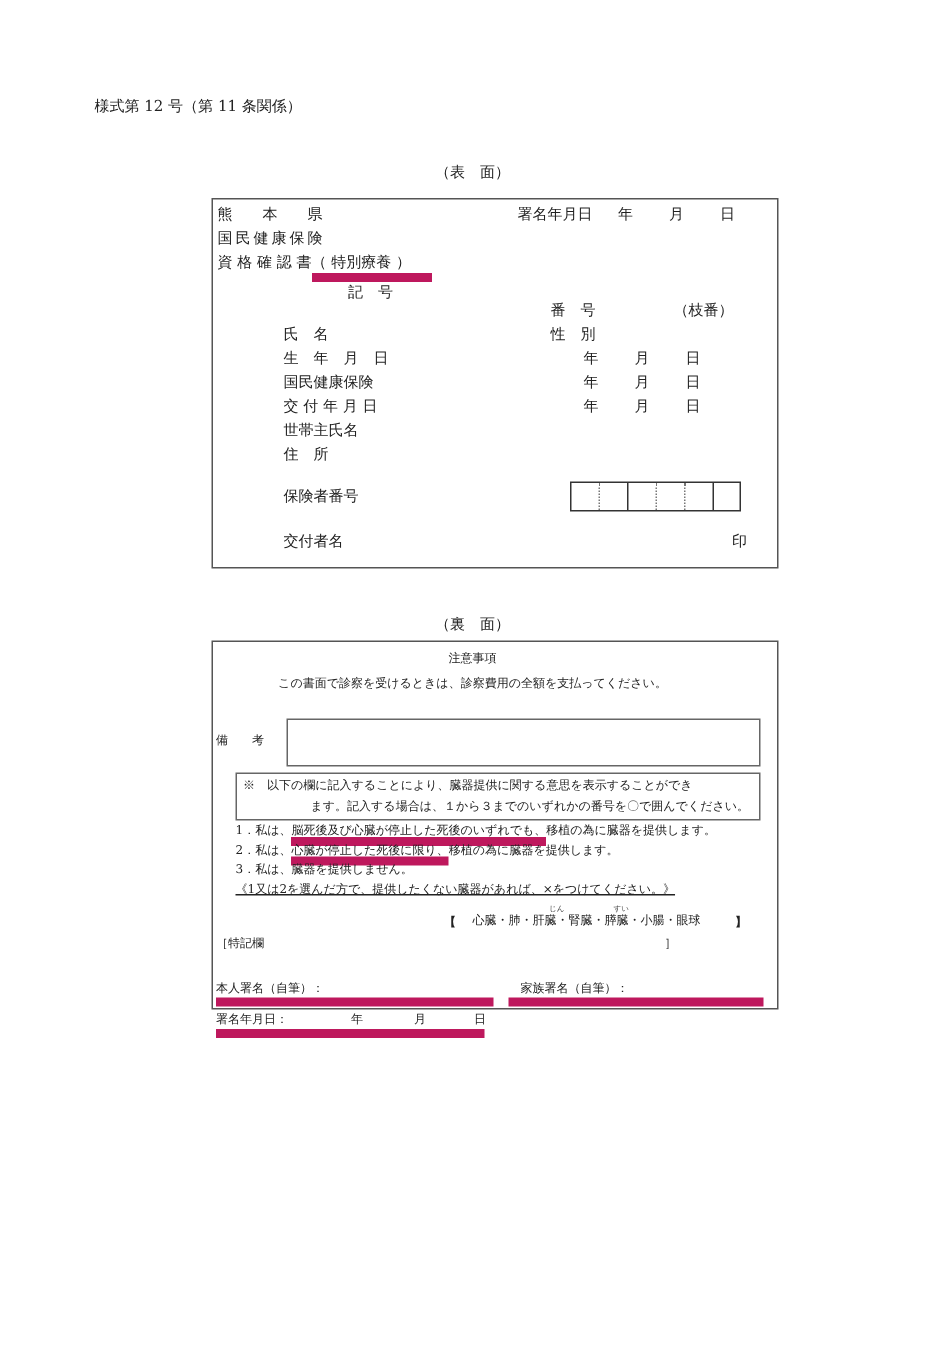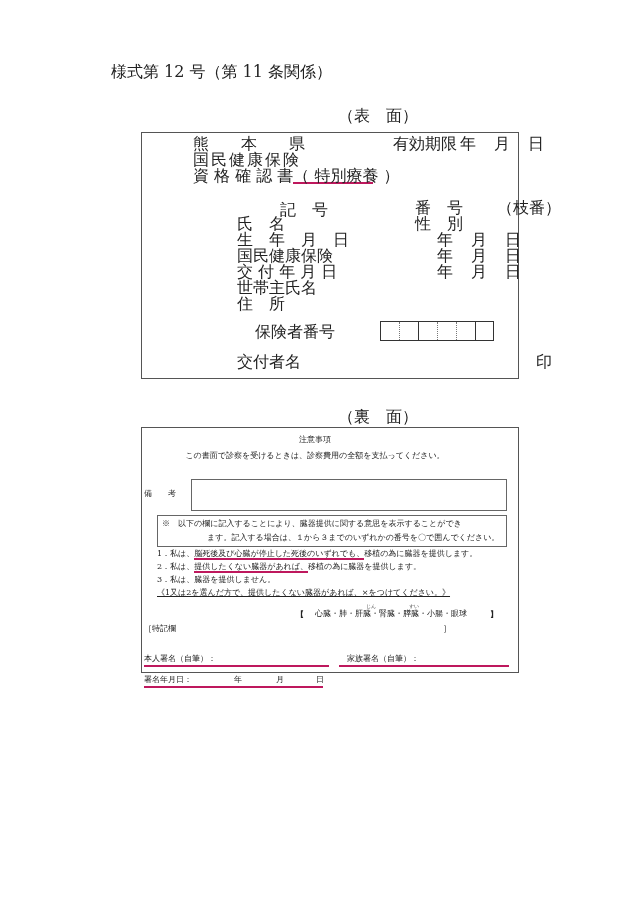--- a/index.html
+++ b/index.html
@@ -2,49 +2,49 @@
 <html><head>
 <meta charset="utf-8">
 <style>
   html, body { margin: 0; padding: 0; }
   body {
     width: 630px; height: 903px; background: #ffffff; position: relative;
     font-family: "DejaVu Serif", "Liberation Serif", serif;
     color: #222; overflow: hidden;
   }
   .abs { position: absolute; white-space: nowrap; }
-  .t10 { font-size: 16px; line-height: 12px; margin-left: 48px; }
+  .t10 { font-size: 10px; line-height: 12px; }
   .t8 { font-size: 8px; line-height: 10px; }
   .t6 { font-size: 5px; line-height: 6px; }
 
   .box { position: absolute; border: 1px solid #555; box-sizing: border-box; }
-  .ul { border-bottom: 2px solid #be185d; }
+  .ul { border-bottom: 6px solid #be185d; }
   .dig { position:absolute; top:0; height:100%; box-sizing:border-box; }
 </style>
 </head>
 <body>
 
 <div class="abs t10" style="left:63px;top:66px;">様式第 12 号（第 11 条関係）</div>
 
 <div class="abs t10" style="left:290px;top:110px;">（表　面）</div>
 
 <div class="box" style="left:141px;top:132px;width:378px;height:247px;"></div>
 
 <div class="abs t10" style="left:145px;top:138px;">熊　　本　　県</div>
-<div class="abs t10" style="left:345px;top:138px;">有効期限</div>
+<div class="abs t10" style="left:345px;top:138px;">署名年月日</div>
 <div class="abs t10" style="left:412px;top:138px;">年</div>
 <div class="abs t10" style="left:446px;top:138px;">月</div>
 <div class="abs t10" style="left:480px;top:138px;">日</div>
 
 <div class="abs t10" style="left:145px;top:154px;letter-spacing:2px;">国民健康保険</div>
 <div class="abs t10" style="left:145px;top:170px;">
   <span>資 格 確 認 書</span><span class="ul" style="display:inline-block;width:80px;">（ 特別療養 ）</span>
 </div>
 
-<div class="abs t10" style="left:189px;top:204px;padding-left:43px;">記　号</div>
+<div class="abs t10" style="left:189px;top:190px;padding-left:43px;">記　号</div>
 <div class="abs t10" style="left:367px;top:202px;">番　号</div>
 <div class="abs t10" style="left:449px;top:202px;">（枝番）</div>
 
 <div class="abs t10" style="left:189px;top:218px;">氏　名</div>
 <div class="abs t10" style="left:367px;top:218px;">性　別</div>
 
 <div class="abs t10" style="left:189px;top:234px;">生　年　月　日</div>
 <div class="abs t10" style="left:389px;top:234px;">年</div>
 <div class="abs t10" style="left:423px;top:234px;">月</div>
 <div class="abs t10" style="left:457px;top:234px;">日</div>
@@ -55,21 +55,21 @@
 <div class="abs t10" style="left:457px;top:250px;">日</div>
 
 <div class="abs t10" style="left:189px;top:266px;">交 付 年 月 日</div>
 <div class="abs t10" style="left:389px;top:266px;">年</div>
 <div class="abs t10" style="left:423px;top:266px;">月</div>
 <div class="abs t10" style="left:457px;top:266px;">日</div>
 
 <div class="abs t10" style="left:189px;top:282px;text-align:center;">世帯主氏名</div>
 <div class="abs t10" style="left:189px;top:298px;">住　所</div>
 
-<div class="abs t10" style="left:207px;top:326px;">保険者番号</div>
+<div class="abs t10" style="left:189px;top:326px;">保険者番号</div>
 <div class="abs" style="left:380px;top:321px;width:114px;height:20px;border:1px solid #333;box-sizing:border-box;">
   <div class="dig" style="left:18px;border-left:1px dotted #777;"></div>
   <div class="dig" style="left:37px;border-left:1px solid #333;"></div>
   <div class="dig" style="left:56px;border-left:1px dotted #777;"></div>
   <div class="dig" style="left:75px;border-left:1px dotted #777;"></div>
   <div class="dig" style="left:94px;border-left:1px solid #333;"></div>
 </div>
 
 <div class="abs t10" style="left:189px;top:356px;">交付者名</div>
 <div class="abs t10" style="left:488px;top:356px;">印</div>
@@ -85,21 +85,21 @@
 <div class="box" style="left:191px;top:479px;width:316px;height:32px;border-color:#666;"></div>
 
 <div class="box" style="left:157px;top:515px;width:350px;height:32px;border-color:#666;"></div>
 <div class="abs t8" style="left:162px;top:519px;">※　以下の欄に記入することにより、臓器提供に関する意思を表示することができ</div>
 <div class="abs t8" style="left:175px;top:533px;margin-left:32px;">ます。記入する場合は、１から３までのいずれかの番号を〇で囲んでください。</div>
 
 <div class="abs t8" style="left:157px;top:549px;">
   <span>1．私は、</span><span class="ul">脳死後及び心臓が停止した死後のいずれでも、</span><span>移植の為に臓器を提供します。</span>
 </div>
 <div class="abs t8" style="left:157px;top:562px;">
-  <span>2．私は、</span><span class="ul">提供したくない臓器があれば、</span><span>移植の為に臓器を提供します。</span>
+  <span>2．私は、</span><span class="ul">心臓が停止した死後に限り、</span><span>移植の為に臓器を提供します。</span>
 </div>
 <div class="abs t8" style="left:157px;top:575px;">
   <span>3．私は、</span><span>臓器を提供しません。</span>
 </div>
 <div class="abs t8" style="left:157px;top:588px;text-decoration:underline;">《1又は2を選んだ方で、提供したくない臓器があれば、×をつけてください。》</div>
 
 <div class="abs t6" style="left:366px;top:603px;color:#444;">じん</div>
 <div class="abs t6" style="left:409px;top:603px;color:#444;">すい</div>
 <div class="abs t8" style="left:296px;top:609px;font-weight:bold;">【</div>
 <div class="abs t8" style="left:315px;top:609px;">心臓・肺・肝臓・腎臓・膵臓・小腸・眼球</div>

